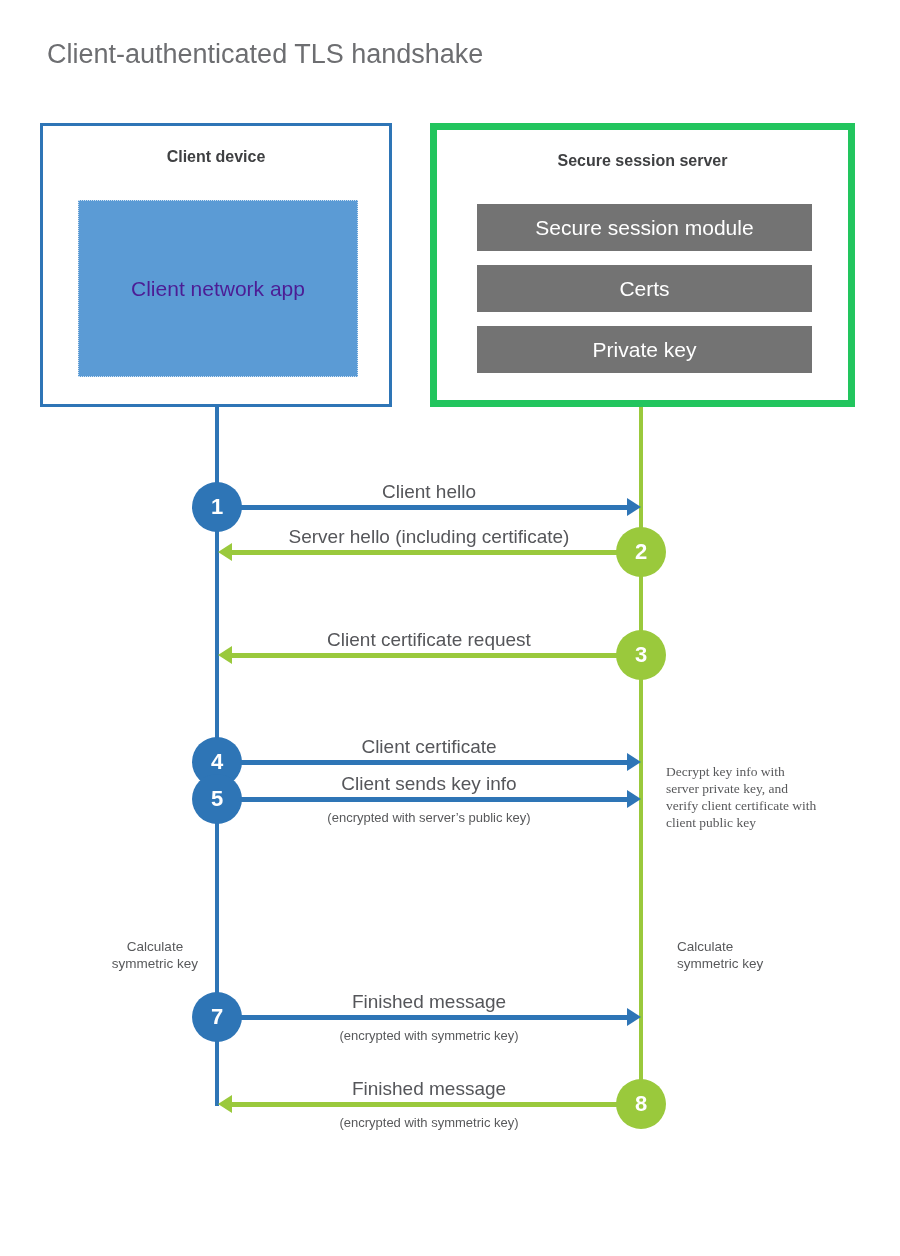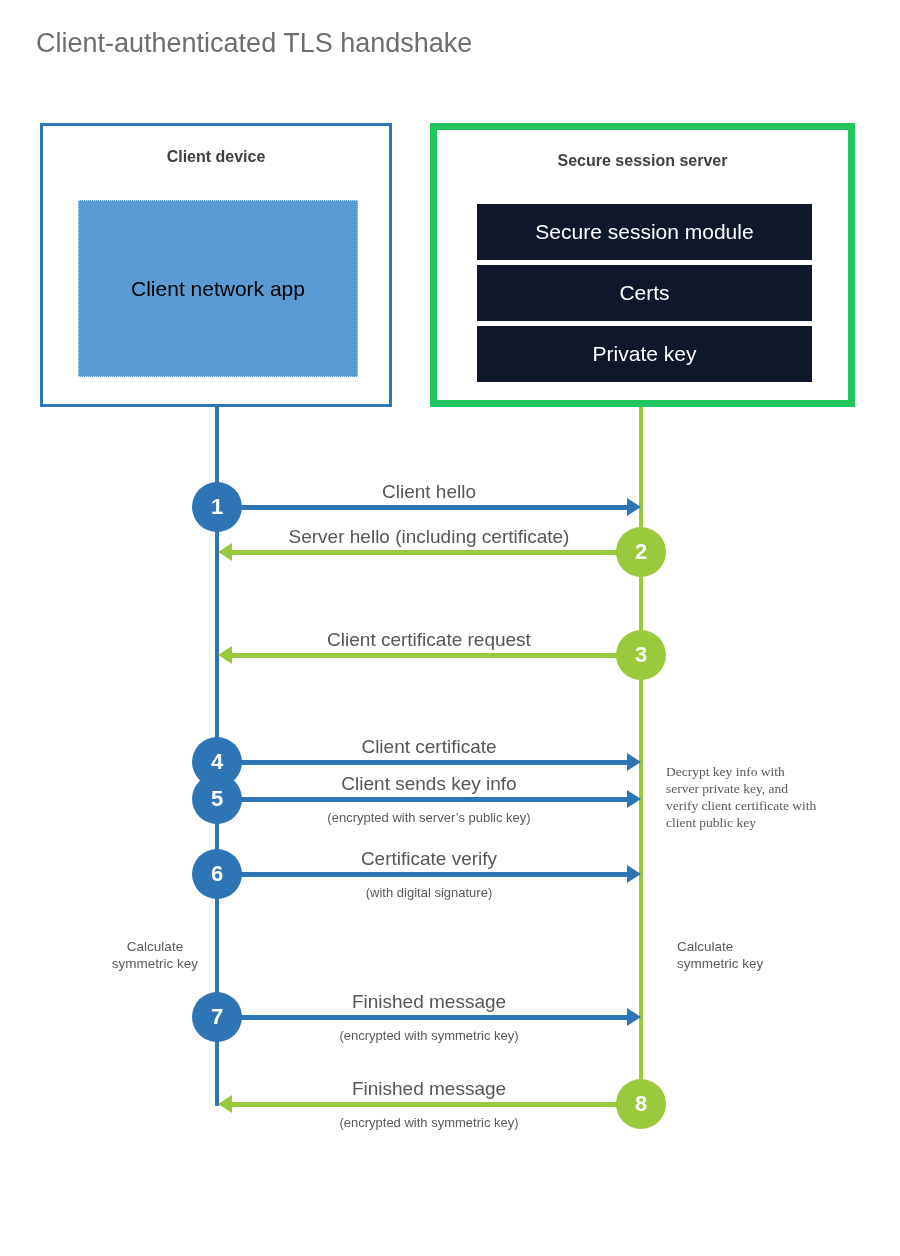--- a/index.html
+++ b/index.html
@@ -1,37 +1,37 @@
 <!DOCTYPE html>
 <html><head>
 <meta charset="utf-8">
 <style>
   html,body { margin:0; padding:0; background:#ffffff; }
   .canvas {
     position:relative; width:900px; height:1256px; background:#ffffff;
     font-family:"Liberation Sans", sans-serif; overflow:hidden;
   }
   .page-title {
-    position:absolute; left:36px; top:28px; margin:0;
+    position:absolute; left:36px; top:28px; margin:11px;
     font-size:27px; font-weight:400; color:#6d6e71; letter-spacing:0;
   }
   
   .actor { position:absolute; top:123px; height:284px; background:#fff; box-sizing:border-box; }
   .client-box { left:40px;  width:352px; border:3px solid #2e75b6; }
   .server-box { left:430px; width:425px; border:7px solid #22c55e; }
   .actor-title { margin-top:22px; text-align:center; font-size:16px; font-weight:700; color:#3f4042; }
   .app-box {
     position:absolute; left:35px; top:74px; width:280px; height:177px;
     background:#5b9bd5; border:1px dotted #cfe2f4; box-sizing:border-box;
     display:flex; align-items:center; justify-content:center;
-    color:#000000; font-size:21px; line-height:31px; text-align:center;
+    color:#4c1d95; font-size:21px; line-height:31px; text-align:center;
   }
   .app-box span { display:block; width:180px; }
   .module-bar {
-    position:absolute; left:40px; width:335px; height:56px; background:#0f172a;
+    position:absolute; left:40px; width:335px; height:47px; background:#737373;
     display:flex; align-items:center; justify-content:center;
     color:#ffffff; font-size:21px;
   }
   .bar-0 { top:74px; } .bar-1 { top:135px; } .bar-2 { top:196px; }
   
   .lifeline { position:absolute; width:4px; top:407px; }
   .lifeline-blue  { left:215px; height:699px; background:#2e75b6; }
   .lifeline-green { left:639px; height:697px; background:#9ac93c; }
   
   .msg-row { position:absolute; left:0; width:900px; height:50px; }
@@ -122,27 +122,20 @@
   </div>
 
   <div class="msg-row r5">
     <div class="msg-label">Client sends key info</div>
     <div class="msg-line line-right blue-bg"></div>
     <div class="arrowhead head-right"></div>
     <div class="msg-sub">(encrypted with server’s public key)</div>
     <div class="step-circle circle-blue">5</div>
   </div>
 
-  <div class="msg-row r6">
-    <div class="msg-label">Certificate verify</div>
-    <div class="msg-line line-right blue-bg"></div>
-    <div class="arrowhead head-right"></div>
-    <div class="msg-sub">(with digital signature)</div>
-    <div class="step-circle circle-blue">6</div>
-  </div>
 
   <div class="msg-row r7">
     <div class="msg-label">Finished message</div>
     <div class="msg-line line-right blue-bg"></div>
     <div class="arrowhead head-right"></div>
     <div class="msg-sub">(encrypted with symmetric key)</div>
     <div class="step-circle circle-blue">7</div>
   </div>
 
   <div class="msg-row r8">

